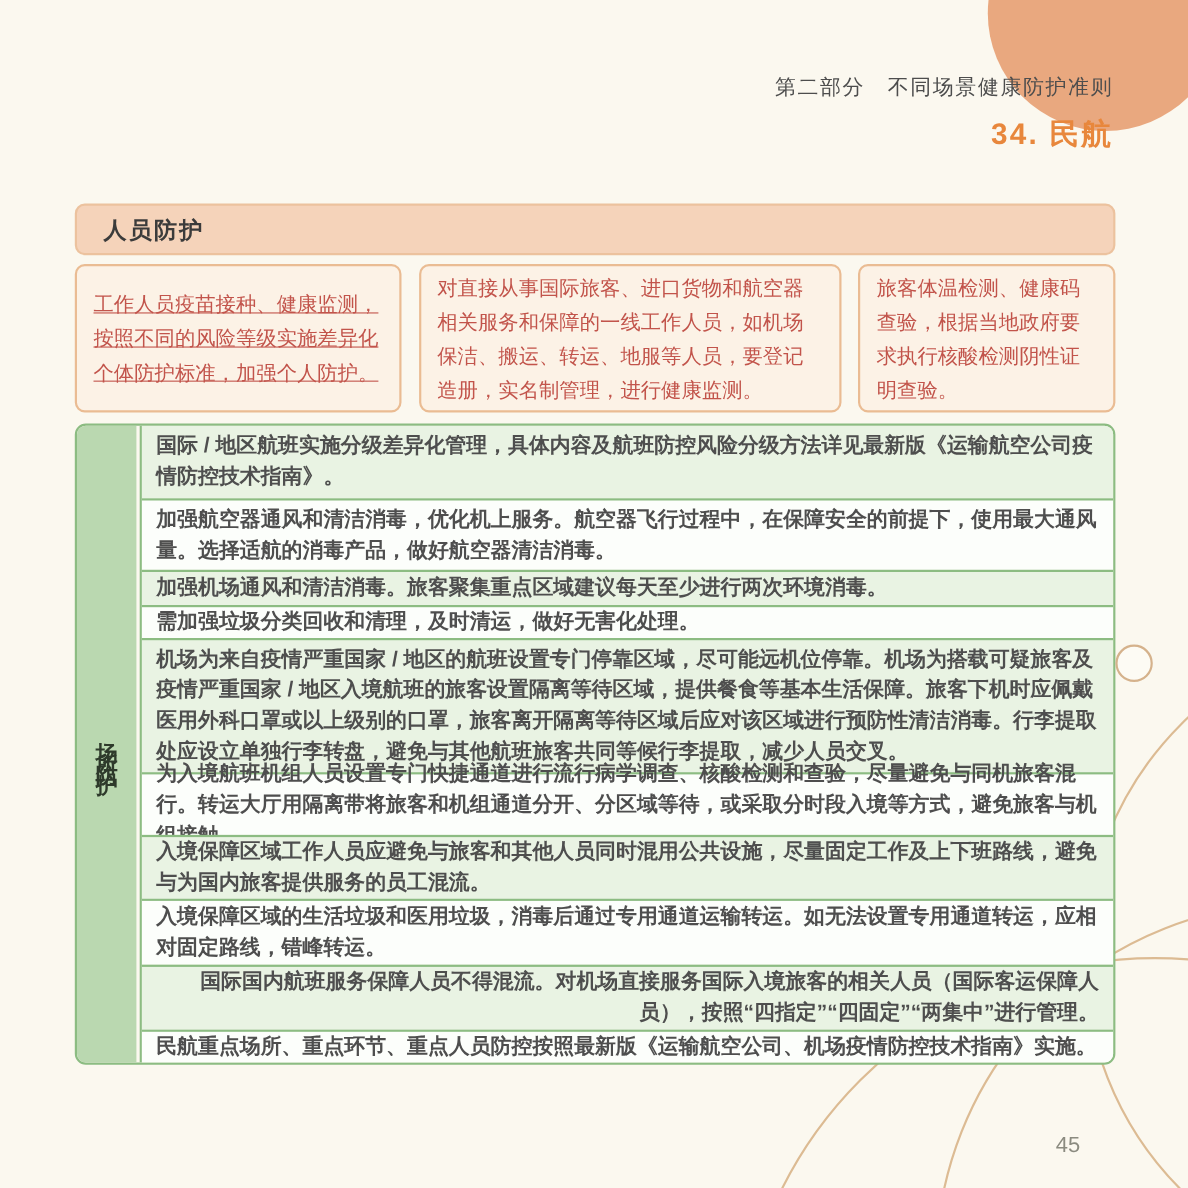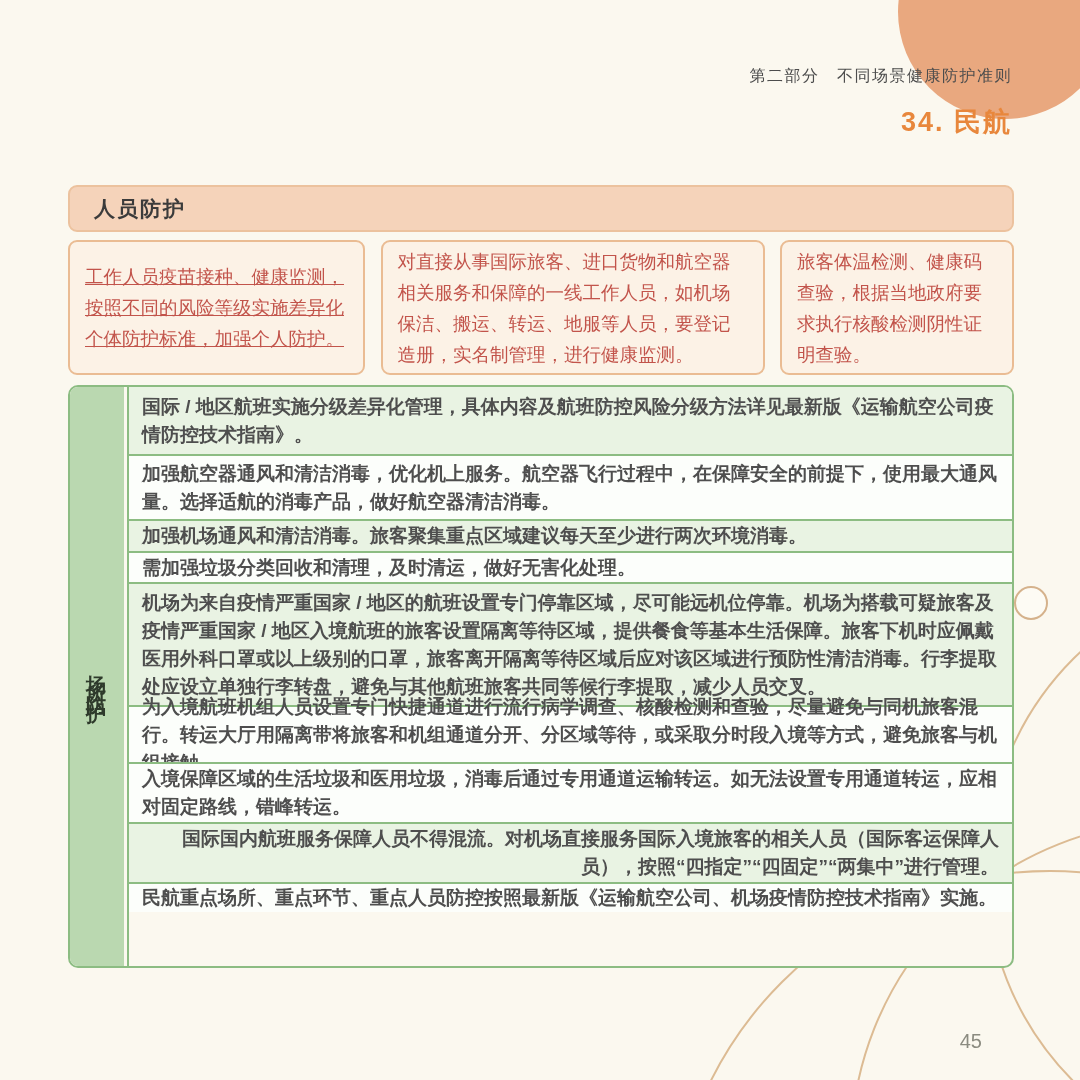--- a/index.html
+++ b/index.html
@@ -16,21 +16,21 @@
   .decor-arc { border:2px solid #dcbb93; background:transparent; }
   .decor-arc-a { width:600px; height:600px; left:985px; top:570px; }
   .decor-arc-b { width:660px; height:660px; left:850px; top:820px; }
   .decor-arc-c { width:760px; height:760px; left:670px; top:870px; }
   .decor-small-circle { width:34px; height:34px; left:1014px; top:586px;
     background:#fdfbf4; border:2px solid #d5b28c; z-index:2; }
 
   
   .breadcrumb {
     position:absolute; top:66px; right:68px; z-index:1;
-    font-size:16px; color:#4d4d4d; letter-spacing:1.5px;
+    font-size:19px; color:#4d4d4d; letter-spacing:1.5px;
   }
   .page-title {
     position:absolute; top:104px; right:68px; z-index:1;
     font-size:27px; font-weight:bold; color:#e8873c; letter-spacing:2px;
   }
 
   
   .section-header {
     position:absolute; left:68px; top:185px; width:946px; height:47px; z-index:1;
     background:#f5d3ba; border:2px solid #ecc29e; border-radius:9px;
@@ -119,19 +119,20 @@
   <div class="venue-label-col">
     <div class="venue-label">场所防护</div>
   </div>
   <div class="venue-rows">
     <div class="row green r1">国际 / 地区航班实施分级差异化管理，具体内容及航班防控风险分级方法详见最新版《运输航空公司疫情防控技术指南》。</div>
     <div class="row r2">加强航空器通风和清洁消毒，优化机上服务。航空器飞行过程中，在保障安全的前提下，使用最大通风量。选择适航的消毒产品，做好航空器清洁消毒。</div>
     <div class="row green r3">加强机场通风和清洁消毒。旅客聚集重点区域建议每天至少进行两次环境消毒。</div>
     <div class="row r4">需加强垃圾分类回收和清理，及时清运，做好无害化处理。</div>
     <div class="row green r5">机场为来自疫情严重国家 / 地区的航班设置专门停靠区域，尽可能远机位停靠。机场为搭载可疑旅客及疫情严重国家 / 地区入境航班的旅客设置隔离等待区域，提供餐食等基本生活保障。旅客下机时应佩戴医用外科口罩或以上级别的口罩，旅客离开隔离等待区域后应对该区域进行预防性清洁消毒。行李提取处应设立单独行李转盘，避免与其他航班旅客共同等候行李提取，减少人员交叉。</div>
     <div class="row r6">为入境航班机组人员设置专门快捷通道进行流行病学调查、核酸检测和查验，尽量避免与同机旅客混行。转运大厅用隔离带将旅客和机组通道分开、分区域等待，或采取分时段入境等方式，避免旅客与机组接触。</div>
+    <div class="row green r7">入境保障区域工作人员应避免与旅客和其他人员同时混用公共设施，尽量固定工作及上下班路线，避免与为国内旅客提供服务的员工混流。</div>
     <div class="row r8">入境保障区域的生活垃圾和医用垃圾，消毒后通过专用通道运输转运。如无法设置专用通道转运，应相对固定路线，错峰转运。</div>
     <div class="row green r9">国际国内航班服务保障人员不得混流。对机场直接服务国际入境旅客的相关人员（国际客运保障人员），按照“四指定”“四固定”“两集中”进行管理。</div>
     <div class="row r10">民航重点场所、重点环节、重点人员防控按照最新版《运输航空公司、机场疫情防控技术指南》实施。</div>
   </div>
 </div>
 
 <div class="page-number">45</div>
 
 </body></html>

